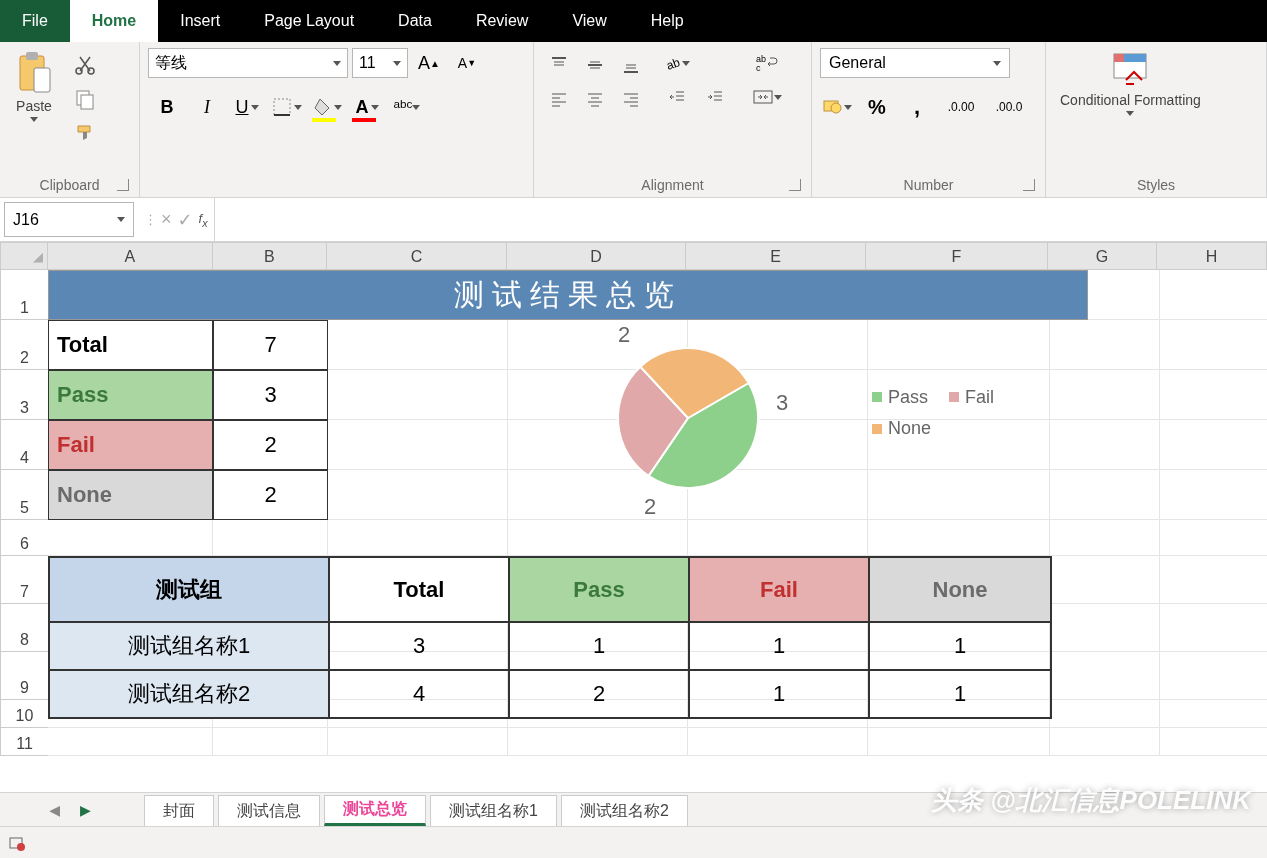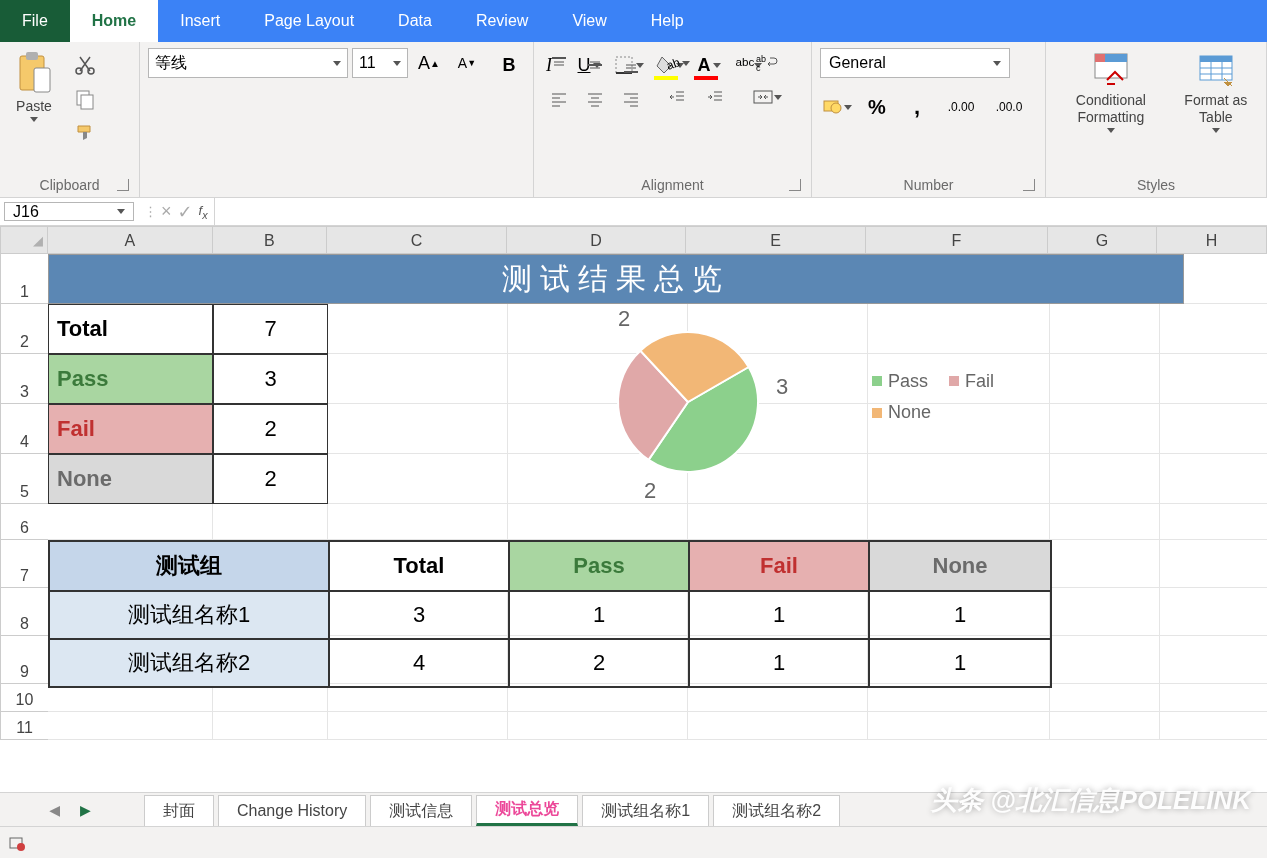--- a/index.html
+++ b/index.html
@@ -1,17 +1,17 @@
 <!DOCTYPE html>
 <html><head>
 <meta charset="utf-8">
 <style>
 * { box-sizing: border-box; margin: 0; padding: 0; }
 body { font-family: "Segoe UI", Arial, sans-serif; font-size: 13px; background: #fff; width: 1267px; height: 858px; overflow: hidden; position: relative; }
-.ribbon-tabs { display: flex; background: #3b82f6; color: #fff; height: 42px; align-items: stretch; }
+.ribbon-tabs { display: flex; background: #000000; color: #fff; height: 42px; align-items: stretch; }
 .tab-item { padding: 0 22px; display: flex; align-items: center; cursor: pointer; font-size: 16px; }
 .tab-item.file { background: #185c37; }
 .tab-item.active { background: #fff; color: #217346; font-weight: 600; }
 .tell-me { display: flex; align-items: center; gap: 8px; padding: 0 14px; font-size: 16px; }
 .ribbon-body { background: #f3f2f1; border-bottom: 1px solid #d4d4d4; display: flex; height: 156px; }
 .group { border-right: 1px solid #d4d4d4; padding: 6px 8px 2px; display: flex; flex-direction: column; }
 .group-content { flex: 1; display: flex; align-items: flex-start; gap: 6px; }
 .group-label { text-align: center; font-size: 14px; color: #6a6a6a; padding: 4px 0 2px; position: relative; }
 .group-label .launcher { position: absolute; right: 2px; bottom: 4px; width: 12px; height: 12px; border: 1px solid #888; border-top: none; border-left: none; }
 .big-btn { display: flex; flex-direction: column; align-items: center; justify-content: flex-end; padding: 2px 6px; gap: 2px; }
@@ -20,49 +20,49 @@
 .font-row1 { display: flex; gap: 4px; align-items: center; margin-bottom: 6px; }
 .font-name { width: 200px; height: 30px; border: 1px solid #b6b6b6; background: #fff; padding: 0 6px; display: flex; align-items: center; justify-content: space-between; font-size: 16px; }
 .font-size { width: 56px; height: 30px; border: 1px solid #b6b6b6; background: #fff; display: flex; align-items: center; justify-content: space-between; padding: 0 6px; font-size: 16px; }
 .small-btn { width: 34px; height: 30px; display: flex; align-items: center; justify-content: center; position: relative; }
 .font-row2 { display: flex; gap: 2px; align-items: center; }
 .font-btn { width: 38px; height: 34px; display: flex; align-items: center; justify-content: center; font-size: 18px; position: relative; }
 .align-grid { display: grid; grid-template-columns: repeat(3, 34px); grid-template-rows: repeat(2, 32px); gap: 2px; }
 .num-box { width: 190px; height: 30px; border: 1px solid #b6b6b6; background: #fff; padding: 0 8px; display: flex; align-items: center; justify-content: space-between; font-size: 16px; margin-bottom: 8px; }
 .num-row { display: flex; gap: 6px; }
 .dd-arrow { width: 0; height: 0; border-left: 4px solid transparent; border-right: 4px solid transparent; border-top: 5px solid #555; display: inline-block; }
-.formula-bar { display: flex; height: 28px; border-bottom: 1px solid #d4d4d4; align-items: stretch; background: #fff; }
+.formula-bar { display: flex; height: 44px; border-bottom: 1px solid #d4d4d4; align-items: stretch; background: #fff; }
 .name-box { width: 130px; border: 1px solid #b6b6b6; margin: 4px; padding: 0 8px; display: flex; align-items: center; justify-content: space-between; font-size: 16px; }
 .fb-btns { display: flex; align-items: center; padding: 0 6px; gap: 6px; color: #aaa; }
 .fb-input { flex: 1; border-left: 1px solid #d4d4d4; padding: 0 8px; display: flex; align-items: center; }
 .sheet-area { position: relative; overflow: auto; height: 534px; background: #fff; }
 .col-headers { display: flex; position: sticky; top: 0; background: #e6e6e6; }
 .corner { width: 48px; height: 28px; border: 1px solid #ccc; background: #e6e6e6; display:flex; align-items:center; justify-content:flex-end; padding-right:4px; color:#b0b0b0; }
 .col-h { height: 28px; border-top: 1px solid #ccc; border-right: 1px solid #ccc; border-bottom: 1px solid #ccc; text-align: center; line-height: 28px; color: #444; font-size: 16px; }
 .grid-body { display: flex; }
 .row-headers { display: flex; flex-direction: column; }
 .row-h { width: 48px; border-left: 1px solid #ccc; border-bottom: 1px solid #ccc; text-align: center; color: #444; font-size: 16px; display: flex; align-items: flex-end; justify-content: center; padding-bottom: 2px; }
 .cells { position: relative; }
-.title-merge { position: absolute; left: 0; top: 0; width: 1136px; height: 50px; background: #5b87b4; color: #fff; font-size: 30px; display: flex; align-items: center; justify-content: center; border: 1px solid #999; letter-spacing: 8px; }
+.title-merge { position: absolute; left: 0; top: 0; width: 1040px; height: 50px; background: #5b87b4; color: #fff; font-size: 30px; display: flex; align-items: center; justify-content: center; border: 1px solid #999; letter-spacing: 8px; }
 .stat-table { position: absolute; left: 0; top: 50px; }
 .stat-row { display: flex; }
 .stat-cell { border: 1px solid #333; display: flex; align-items: center; padding: 0 8px; font-size: 22px; box-sizing: border-box; }
 .stat-label { width: 165px; height: 50px; font-weight: 600; justify-content: flex-start; }
 .stat-val { width: 115px; height: 50px; justify-content: center; background: #fff; }
 .bg-total { background: #fff; }
 .bg-pass { background: #a9d6a1; color: #3b7a3b; }
 .bg-fail { background: #e6b0b0; color: #c03030; }
 .bg-none { background: #d9d9d9; color: #6b6b6b; }
 .chart-box { position: absolute; left: 280px; top: 50px; width: 722px; height: 204px; border: none; }
 .legend { position: absolute; right: 40px; top: 66px; font-size: 18px; color: #666; }
 .legend-item { display: inline-flex; align-items: center; gap: 6px; margin-right: 16px; margin-bottom: 10px; }
 .legend-sw { width: 10px; height: 10px; display: inline-block; }
 .detail-table { position: absolute; left: 0; top: 286px; border-collapse: collapse; }
 .detail-table td, .detail-table th { border: 2px solid #333; font-size: 22px; text-align: center; padding: 0; }
-.dt-h { height: 50px; font-weight: 600; padding-left: 44px; }
+.dt-h { height: 65px; font-weight: 600; padding-left: 44px; }
 .dt-r { height: 48px; }
 .grid-lines { position: absolute; left: 0; top: 0; }
 .gc { border-right: 1px solid #e5e5e5; border-bottom: 1px solid #e5e5e5; position: absolute; }
 .sheet-tabs-bar { position: absolute; bottom: 32px; left: 0; right: 0; height: 34px; background: #f3f2f1; border-top: 1px solid #d4d4d4; display: flex; align-items: stretch; }
 .nav-arrows { width: 140px; display: flex; align-items: center; justify-content: center; gap: 20px; color: #888; font-size: 14px; }
 .sheet-tab { padding: 0 18px; border: 1px solid #ccc; border-bottom: none; background: #fff; display: flex; align-items: center; margin-top: 2px; font-size: 16px; color: #444; margin-left: 4px; }
 .sheet-tab.active { border-bottom: 3px solid #217346; color: #ec4899; font-weight: 600; }
 .status-bar { position: absolute; bottom: 0; left: 0; right: 0; height: 32px; background: #f3f2f1; border-top: 1px solid #d4d4d4; display: flex; align-items: center; padding: 0 8px; }
 .watermark { position: absolute; right: 16px; bottom: 40px; font-size: 26px; color: rgba(255,255,255,0.95); text-shadow: 0 0 6px rgba(0,0,0,0.3); font-weight: 600; pointer-events: none; font-style: italic; }
 </style>
@@ -112,21 +112,21 @@
               <path d="M4 4h12v6H4z" fill="#f5c96b" stroke="#c09040"></path>
               <path d="M9 10v8l4-2v-6" fill="#888"></path>
             </svg>
           </div>
       </div>
     </div>
     <div class="group-label"><span>Clipboard</span><span class="launcher"></span></div>
   </div>
 
   <div class="group" style="width:394px">
-    <div class="group-content" style="">
+    <div class="group-content" style="flex-direction:column">
       <div class="font-row1">
         <div class="font-name">
             <span>等线</span>
             <span class="dd-arrow"></span>
           </div>
         <div class="font-size">
             <span>11</span>
             <span class="dd-arrow"></span>
           </div>
         <div class="small-btn" style="font-size:18px">A<sup style="font-size:10px">▲</sup></div>
@@ -301,33 +301,20 @@
             <rect x="4" y="4" width="32" height="24" fill="#fff" stroke="#888"></rect>
             <rect x="4" y="4" width="10" height="8" fill="#e07070"></rect>
             <rect x="14" y="4" width="10" height="8" fill="#5b9bd5"></rect>
             <rect x="24" y="4" width="12" height="8" fill="#5b9bd5"></rect>
             <path d="M16 30l8-8 8 8" stroke="#c00" stroke-width="2" fill="none"></path>
             <line x1="16" y1="34" x2="24" y2="34" stroke="#c00" stroke-width="2"></line>
           </svg>
         <span class="lbl">Conditional Formatting</span>
           <span class="dd-arrow"></span>
       </div>
-      <div class="big-btn">
-        <svg width="40" height="40" viewBox="0 0 40 40">
-            <rect x="4" y="6" width="32" height="24" fill="#fff" stroke="#5b9bd5"></rect>
-            <rect x="4" y="6" width="32" height="6" fill="#5b9bd5"></rect>
-            <line x1="4" y1="18" x2="36" y2="18" stroke="#5b9bd5"></line>
-            <line x1="4" y1="24" x2="36" y2="24" stroke="#5b9bd5"></line>
-            <line x1="15" y1="6" x2="15" y2="30" stroke="#5b9bd5"></line>
-            <line x1="26" y1="6" x2="26" y2="30" stroke="#5b9bd5"></line>
-            <path d="M28 28l8 8m0-4l-4 4-4-4" stroke="#c09040" fill="#c09040"></path>
-          </svg>
-        <span class="lbl">Format as Table</span>
-          <span class="dd-arrow"></span>
-      </div>
     </div>
     <div class="group-label"><span>Styles</span></div>
   </div>
 </div>
 
 <div class="formula-bar">
   <div class="name-box">
       <span>J16</span>
       <span class="dd-arrow"></span>
     </div>
@@ -466,21 +453,20 @@
     </div>
   </div>
 </div>
 
 <div class="sheet-tabs-bar">
   <div class="nav-arrows">
       <span>◀</span>
       <span style="color:#217346">▶</span>
     </div>
   <div class="sheet-tab">封面</div>
-    <div class="sheet-tab">Change History</div>
     <div class="sheet-tab">测试信息</div>
     <div class="sheet-tab active">测试总览</div>
     <div class="sheet-tab">测试组名称1</div>
     <div class="sheet-tab">测试组名称2</div>
 </div>
 
 <div class="status-bar">
   <svg width="18" height="18">
       <rect x="2" y="4" width="12" height="10" fill="none" stroke="#666"></rect>
       <circle cx="13" cy="13" r="4" fill="#d04040"></circle>

